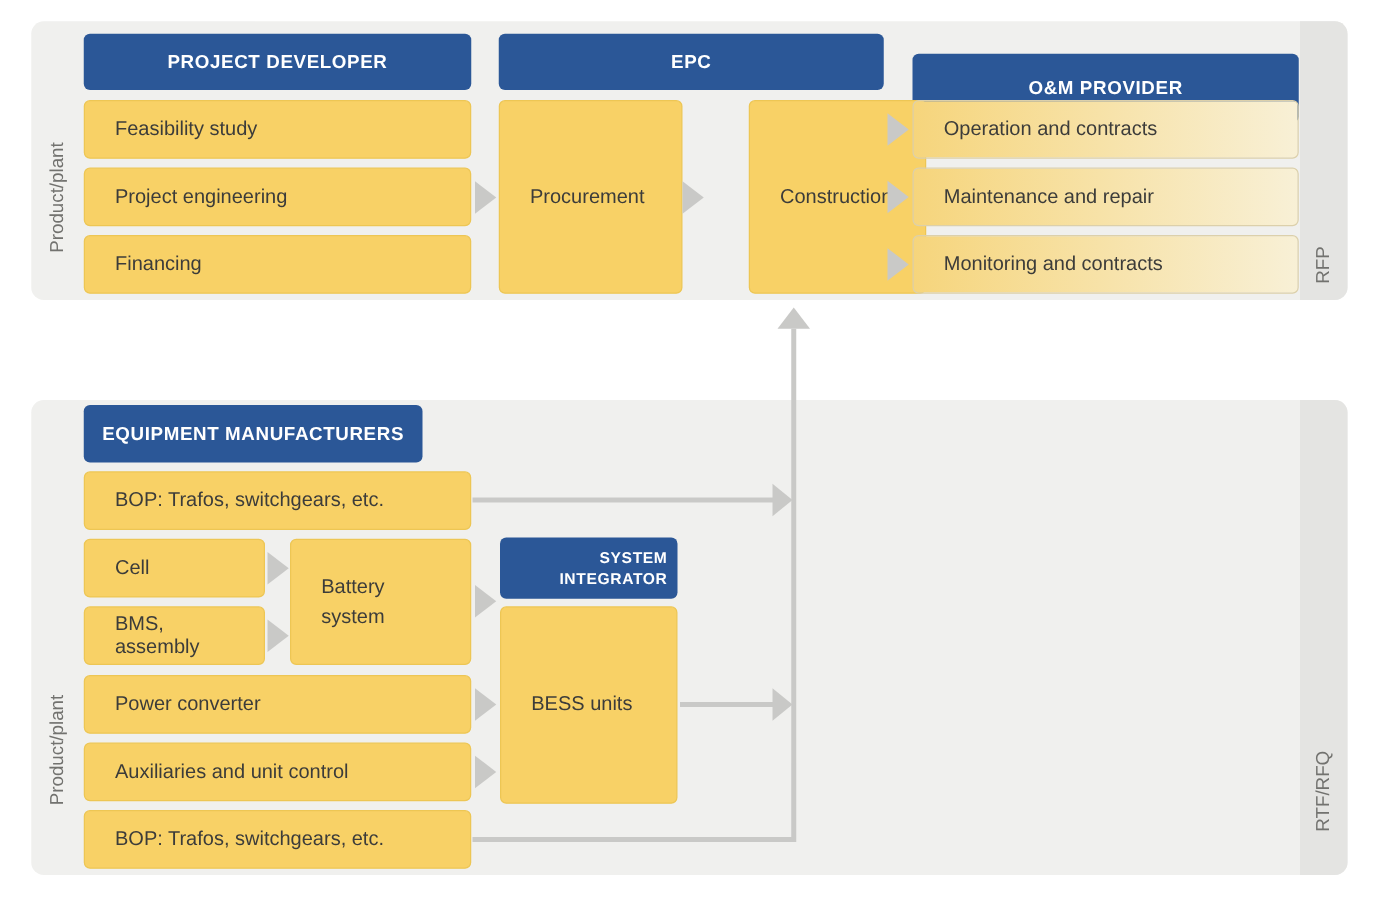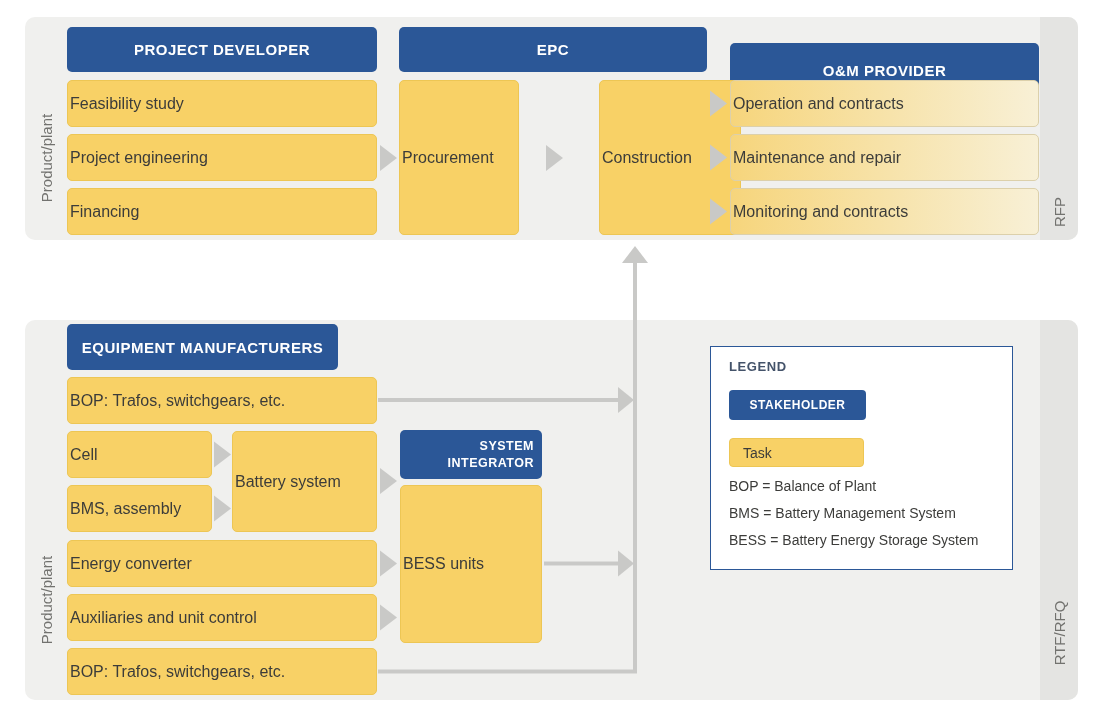--- a/index.html
+++ b/index.html
@@ -12,21 +12,21 @@
 
   .hdr {
     position:absolute; background:#2b5797; border-radius:5px; color:#ffffff;
     display:flex; align-items:center; justify-content:center;
     font-weight:600; font-size:15px; letter-spacing:.5px; text-align:right;
   }
   .hdr.small { font-size:12.5px; line-height:1.3; padding:16px 8px; }
 
   .task {
     position:absolute; background:#f8d166; border:1px solid #edc654; border-radius:5px;
-    display:flex; align-items:center; padding:0 2px;
+    display:flex; align-items:center; padding:0 24px;
     font-size:16px; color:#3c3c3a;
   }
   .task.grad {
     background:linear-gradient(90deg, #f6d57c 0%, #f8f0d6 100%);
     border:1px solid #dcd0ab;
   }
   .task.wrap { padding-right:34px; line-height:1.5; }
 
   .v-label {
     position:absolute; transform:translate(-50%,-50%) rotate(-90deg);
@@ -69,54 +69,46 @@
   <div class="v-label" style="left:1059px;top:212px">RFP</div>
 
   <div class="hdr" style="left:67px;top:27px;width:310px;height:45px">PROJECT DEVELOPER</div>
   <div class="hdr" style="left:399px;top:27px;width:308px;height:45px">EPC</div>
   <div class="hdr" style="left:730px;top:43px;width:309px;height:55px">O&amp;M PROVIDER</div>
 
   <div class="task" style="left:67px;top:80px;width:310px;height:47px">Feasibility study</div>
   <div class="task" style="left:67px;top:134px;width:310px;height:47px">Project engineering</div>
   <div class="task" style="left:67px;top:188px;width:310px;height:47px">Financing</div>
 
-  <div class="task" style="left:399px;top:80px;width:120px;height:155px">Procurement</div>
+  <div class="task" style="left:399px;top:80px;width:147px;height:155px">Procurement</div>
   <div class="task" style="left:599px;top:80px;width:142px;height:155px">Construction</div>
 
   <div class="task grad" style="left:730px;top:80px;width:309px;height:47px">Operation and contracts</div>
   <div class="task grad" style="left:730px;top:134px;width:309px;height:47px">Maintenance and repair</div>
   <div class="task grad" style="left:730px;top:188px;width:309px;height:47px">Monitoring and contracts</div>
 
   <div class="panel" style="left:25px;top:320px;width:1053px;height:380px"></div>
   <div class="strip" style="left:1040px;top:320px;width:38px;height:380px"></div>
 
   <div class="v-label" style="left:46px;top:600px">Product/plant</div>
   <div class="v-label" style="left:1059px;top:633px">RTF/RFQ</div>
 
   <div class="hdr" style="left:67px;top:324px;width:271px;height:46px">EQUIPMENT MANUFACTURERS</div>
 
   <div class="task" style="left:67px;top:377px;width:310px;height:47px">BOP: Trafos, switchgears, etc.</div>
   <div class="task" style="left:67px;top:431px;width:145px;height:47px">Cell</div>
   <div class="task" style="left:67px;top:485px;width:145px;height:47px">BMS, assembly</div>
   <div class="task wrap" style="left:232px;top:431px;width:145px;height:101px">Battery system</div>
-  <div class="task" style="left:67px;top:540px;width:310px;height:47px">Energy converter</div>
+  <div class="task" style="left:67px;top:540px;width:310px;height:47px">Power converter</div>
   <div class="task" style="left:67px;top:594px;width:310px;height:47px">Auxiliaries and unit control</div>
   <div class="task" style="left:67px;top:648px;width:310px;height:47px">BOP: Trafos, switchgears, etc.</div>
 
   <div class="hdr small" style="left:400px;top:430px;width:142px;height:49px">SYSTEM INTEGRATOR</div>
   <div class="task" style="left:400px;top:485px;width:142px;height:158px">BESS units</div>
 
-  <div class="legend">
-    <div class="legend-title">LEGEND</div>
-    <div class="legend-chip-blue">STAKEHOLDER</div>
-    <div class="legend-chip-yellow">Task</div>
-    <div class="legend-def" style="top:131px">BOP = Balance of Plant</div>
-    <div class="legend-def" style="top:158px">BMS = Battery Management System</div>
-    <div class="legend-def" style="top:185px">BESS = Battery Energy Storage System</div>
-  </div>
 
   <svg class="arrows" width="1101" height="719" viewBox="0 0 1101 719">
     <g fill="#c9c9c7" stroke="none">
       <polygon points="380,145 380,171 397,158"></polygon>
       <polygon points="546,145 546,171 563,158"></polygon>
       <polygon points="710,90.5 710,116.5 727,103.5"></polygon>
       <polygon points="710,144.5 710,170.5 727,157.5"></polygon>
       <polygon points="710,198.5 710,224.5 727,211.5"></polygon>
       <polygon points="214,441.5 214,467.5 231,454.5"></polygon>
       <polygon points="214,495.5 214,521.5 231,508.5"></polygon>

